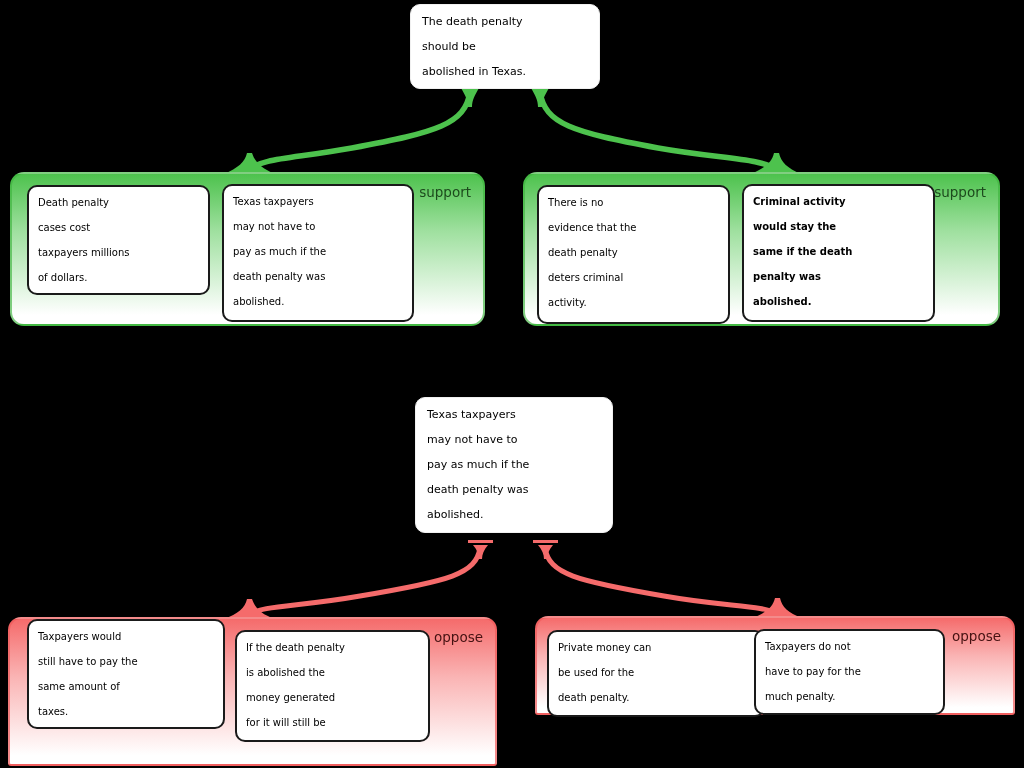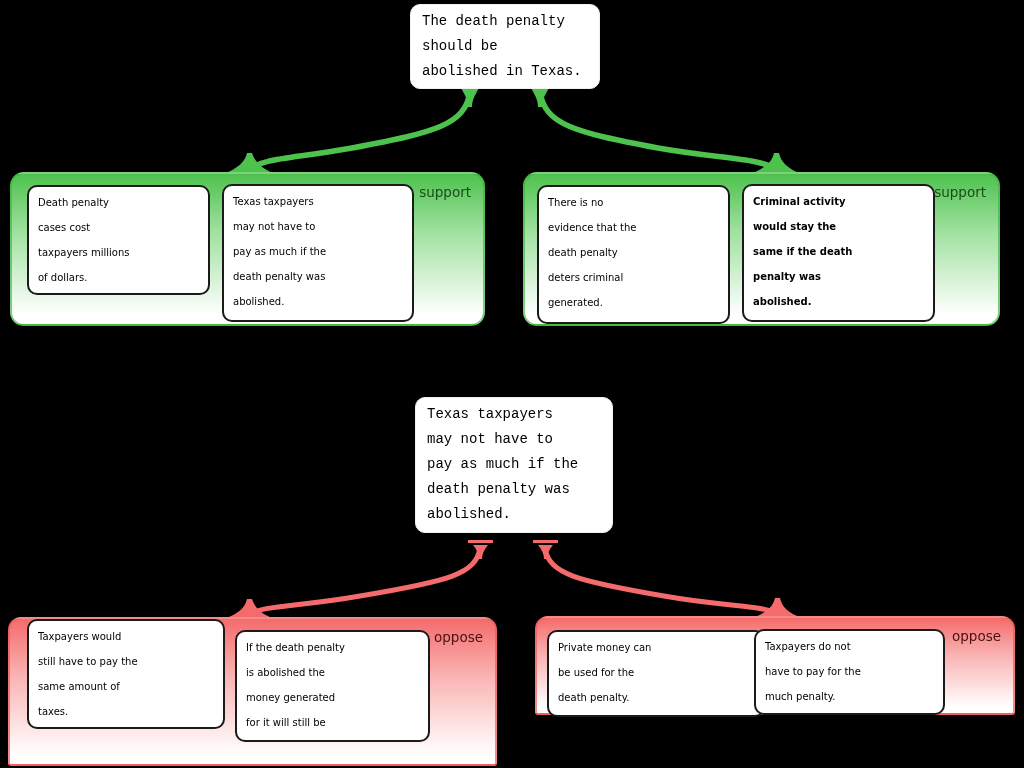--- a/index.html
+++ b/index.html
@@ -18,25 +18,24 @@
   .support-fill   { fill: var(--support, #4dc24d); }
   .oppose-stroke  { stroke: var(--oppose, #f56b6b); stroke-width: 5; fill: none; }
   .oppose-fill    { fill: var(--oppose, #f56b6b); }
 
   .node {
     position: absolute; z-index: 2;
     background: var(--node-bg, #fff);
     border: 1px solid #f0f0f0;
     border-radius: 10px;
     box-sizing: border-box;
-    font-size: 14px; line-height: 25px;
+    font-size: 11px; line-height: 25px;
     padding: 4px 11px;
     white-space: pre-line;
     overflow: hidden;
-    font-family: Liberation Mono, monospace;
   }
   .group {
     position: absolute; z-index: 2;
     box-sizing: border-box;
     border-radius: 13px 13px 3px 3px;
     border: 2px solid transparent;
   }
   .group.support {
     background: linear-gradient(to bottom, var(--support, #4dc24d) 0%, #9fe09f 38%, #ffffff 94%);
     border-color: rgba(61, 180, 61, 0.65);
@@ -112,21 +111,21 @@
 death penalty was
 abolished.</div>
 </div>
 
 <div class="group support" style="left:523px; top:172px; width:477px; height:154px;">
   <span class="group-label">support</span>
   <div class="reason" style="left:12px; top:11px; width:193px; height:139px;">There is no
 evidence that the
 death penalty
 deters criminal
-generated.</div>
+activity.</div>
   <div class="reason" style="left:217px; top:10px; width:193px; height:138px;font-weight:bold;">Criminal activity
 would stay the
 same if the death
 penalty was
 abolished.</div>
 </div>
 
 <div class="node" style="left:415px; top:397px; width:198px; height:136px;">Texas taxpayers
 may not have to
 pay as much if the

